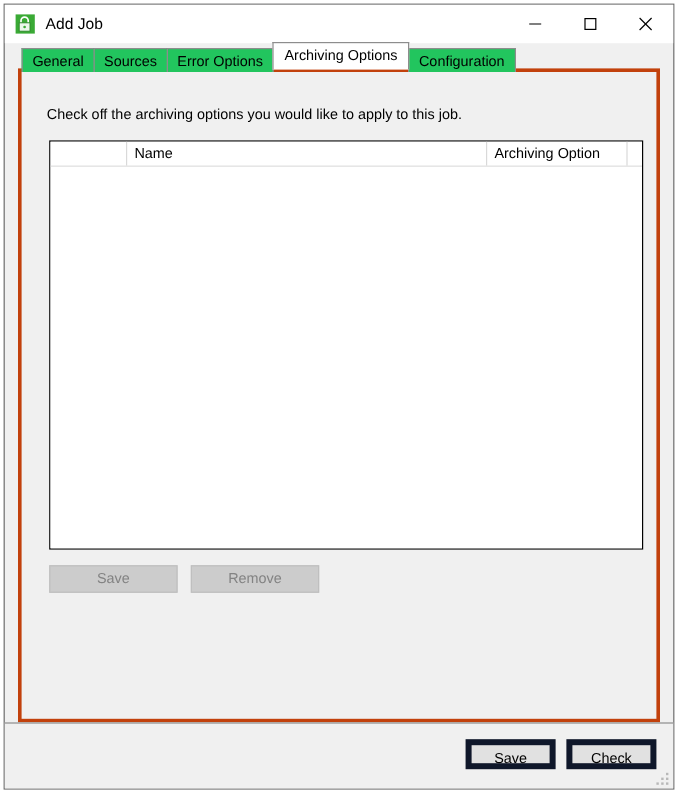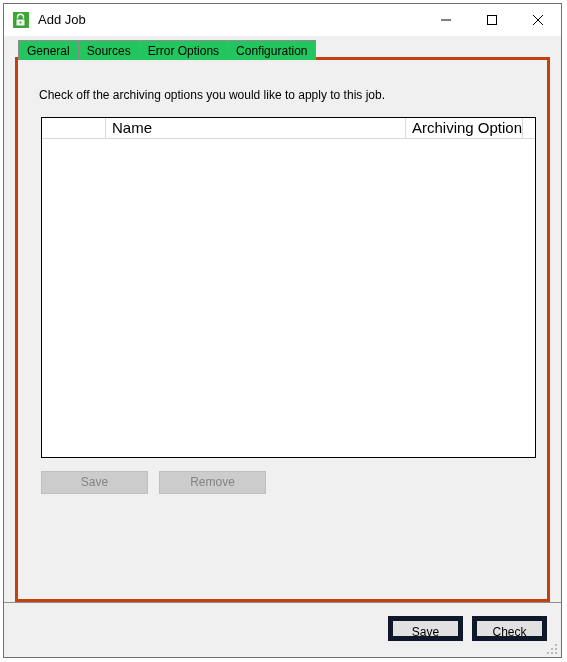--- a/index.html
+++ b/index.html
@@ -150,21 +150,21 @@
     height: 21px;
     box-sizing: border-box;
     border-bottom: 1px solid #d9d9d9;
     background: #ffffff;
   }
   .lv-col {
     box-sizing: border-box;
     border-right: 1px solid #d9d9d9;
     padding-left: 6px;
     line-height: 20px;
-    font-size: 15px;
+    font-size: 12px;
     color: #000;
     overflow: hidden;
     white-space: nowrap;
   }
   .lv-col.c-check { width: 64px; padding-left: 0; }
   .lv-col.c-name  { width: 300px; }
   .lv-col.c-opt   { width: 117px; }
   .lv-col.c-tail  { width: 12px; padding-left: 0; border-right: none; }
   .lv-body {
     height: 318px;
@@ -274,20 +274,21 @@
       </div>
     </div>
   </div>
 
   <div class="tabarea">
 
     <div class="tabstrip">
       <div class="tab">General</div>
       <div class="tab">Sources</div>
       <div class="tab">Error Options</div>
+      <div class="tab selected">Archiving Options</div>
       <div class="tab">Configuration</div>
     </div>
 
     <div class="tabpanel">
 
       <div class="instruction">Check off the archiving options you would like to apply to this job.</div>
 
       <div class="listview">
         <div class="lv-header">
           <div class="lv-col c-check"></div>

